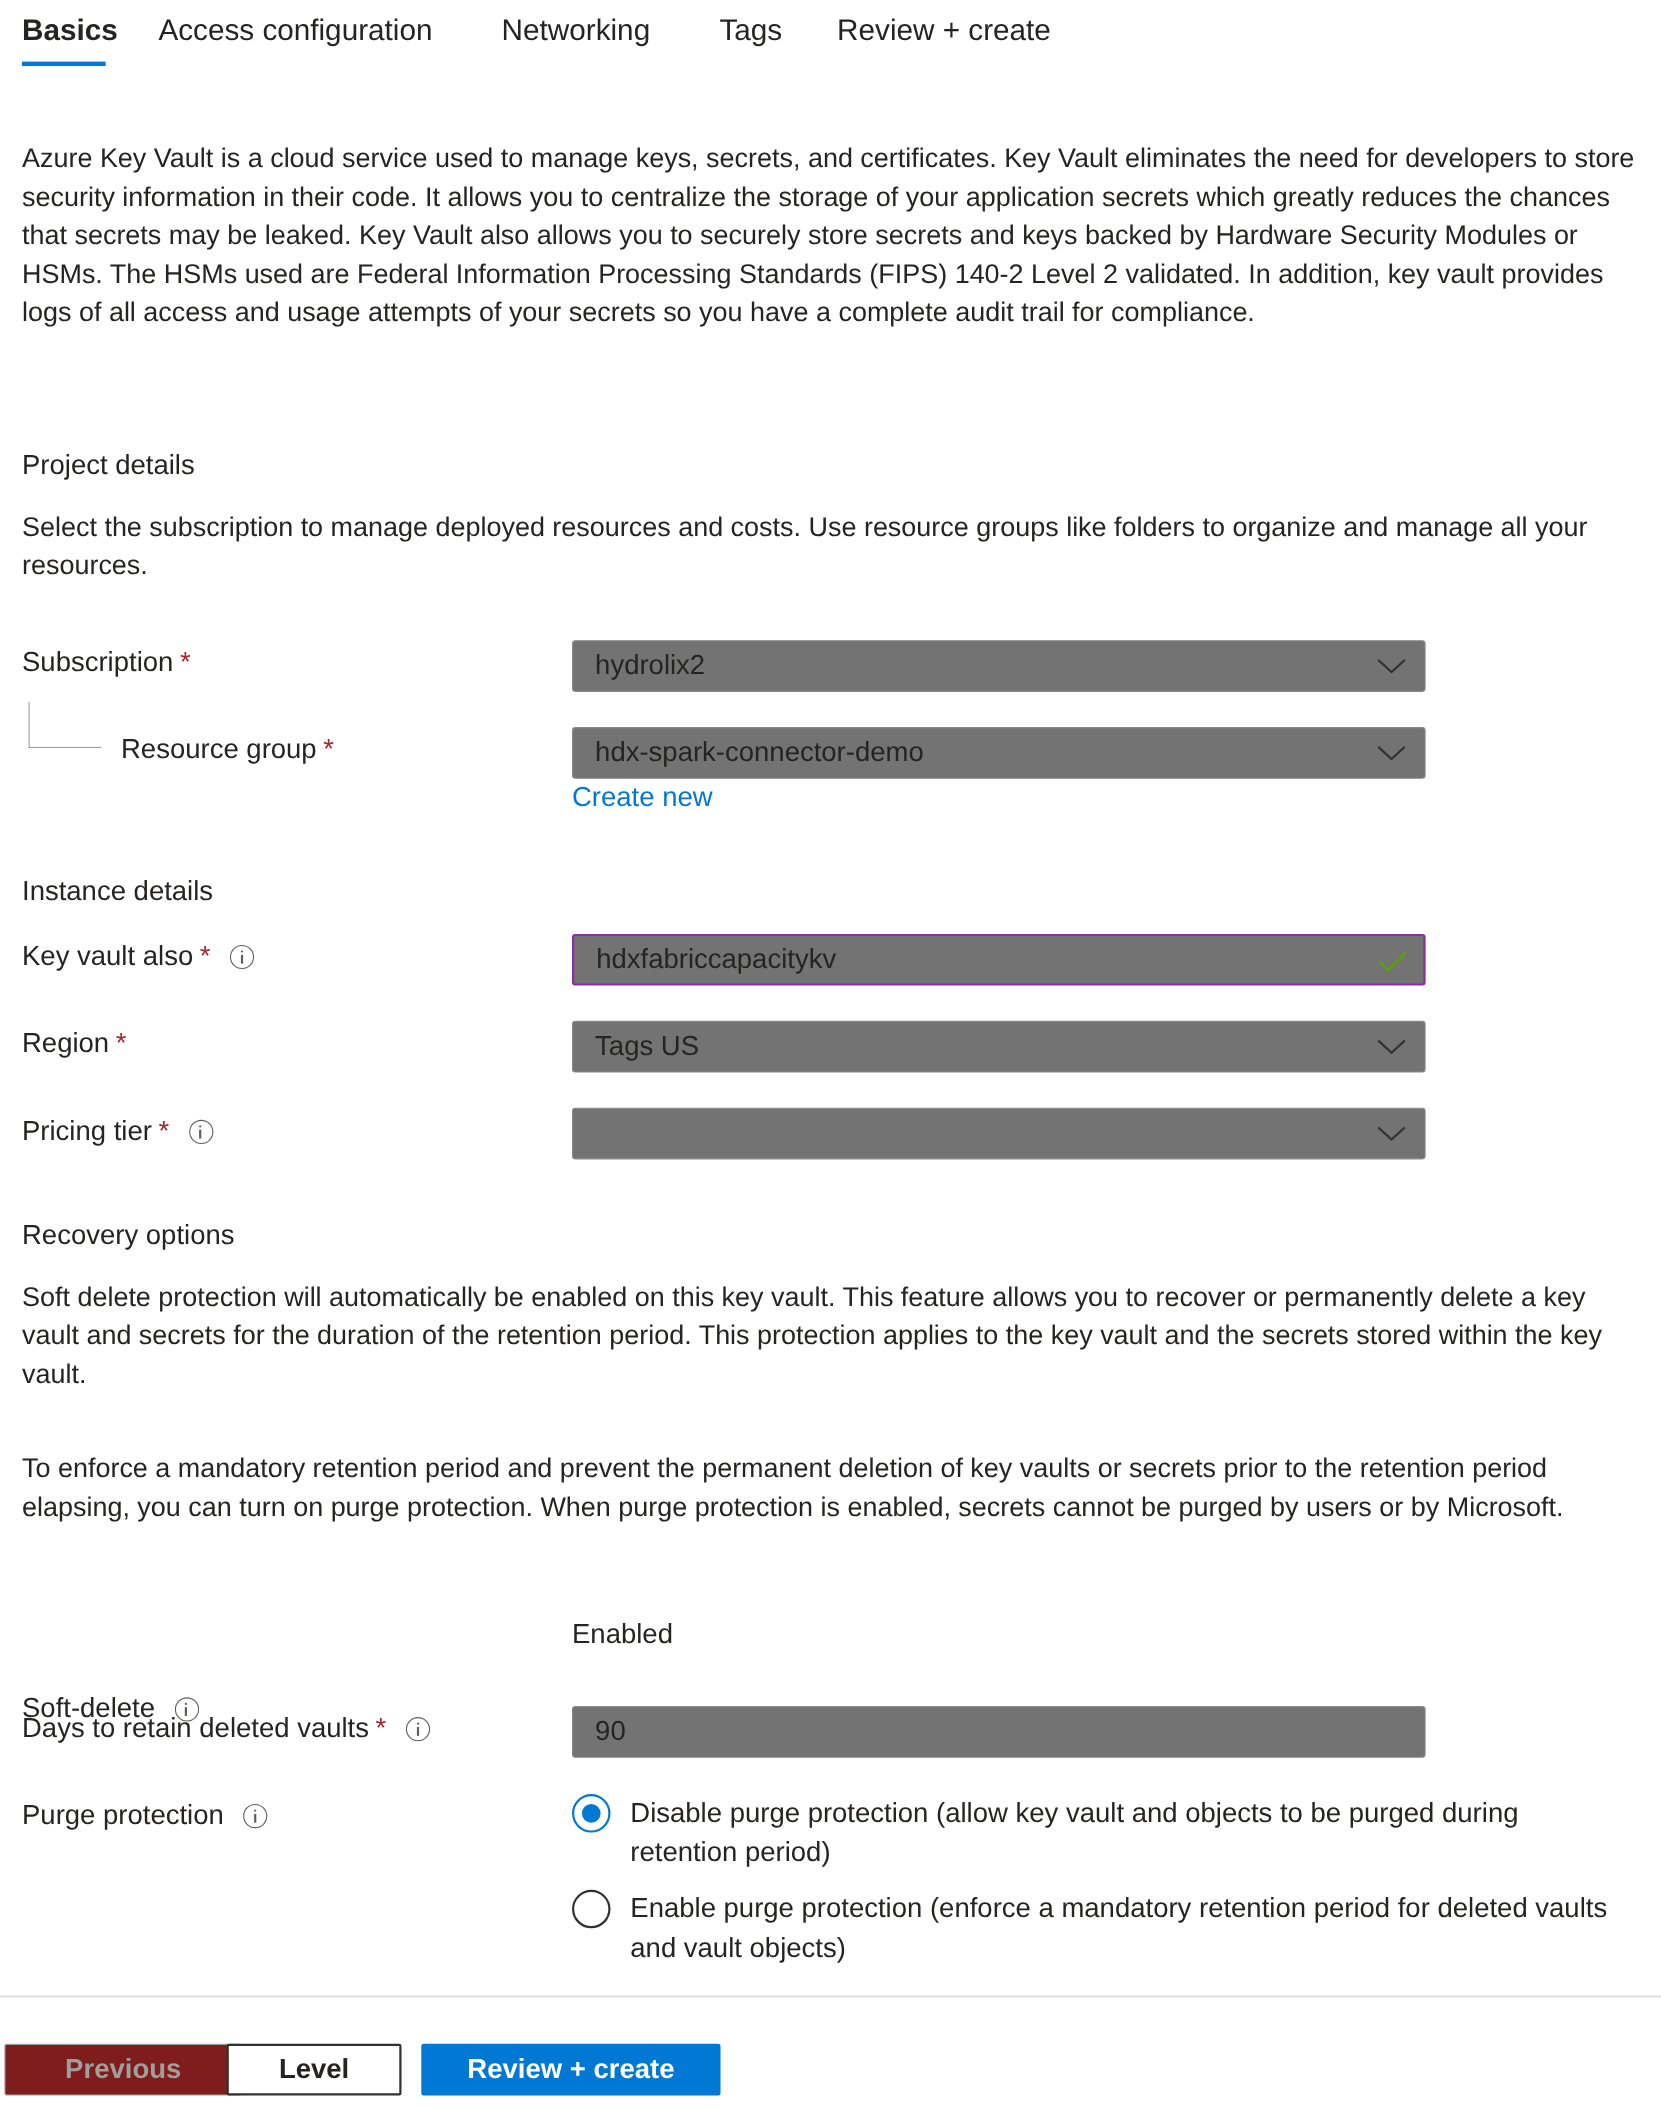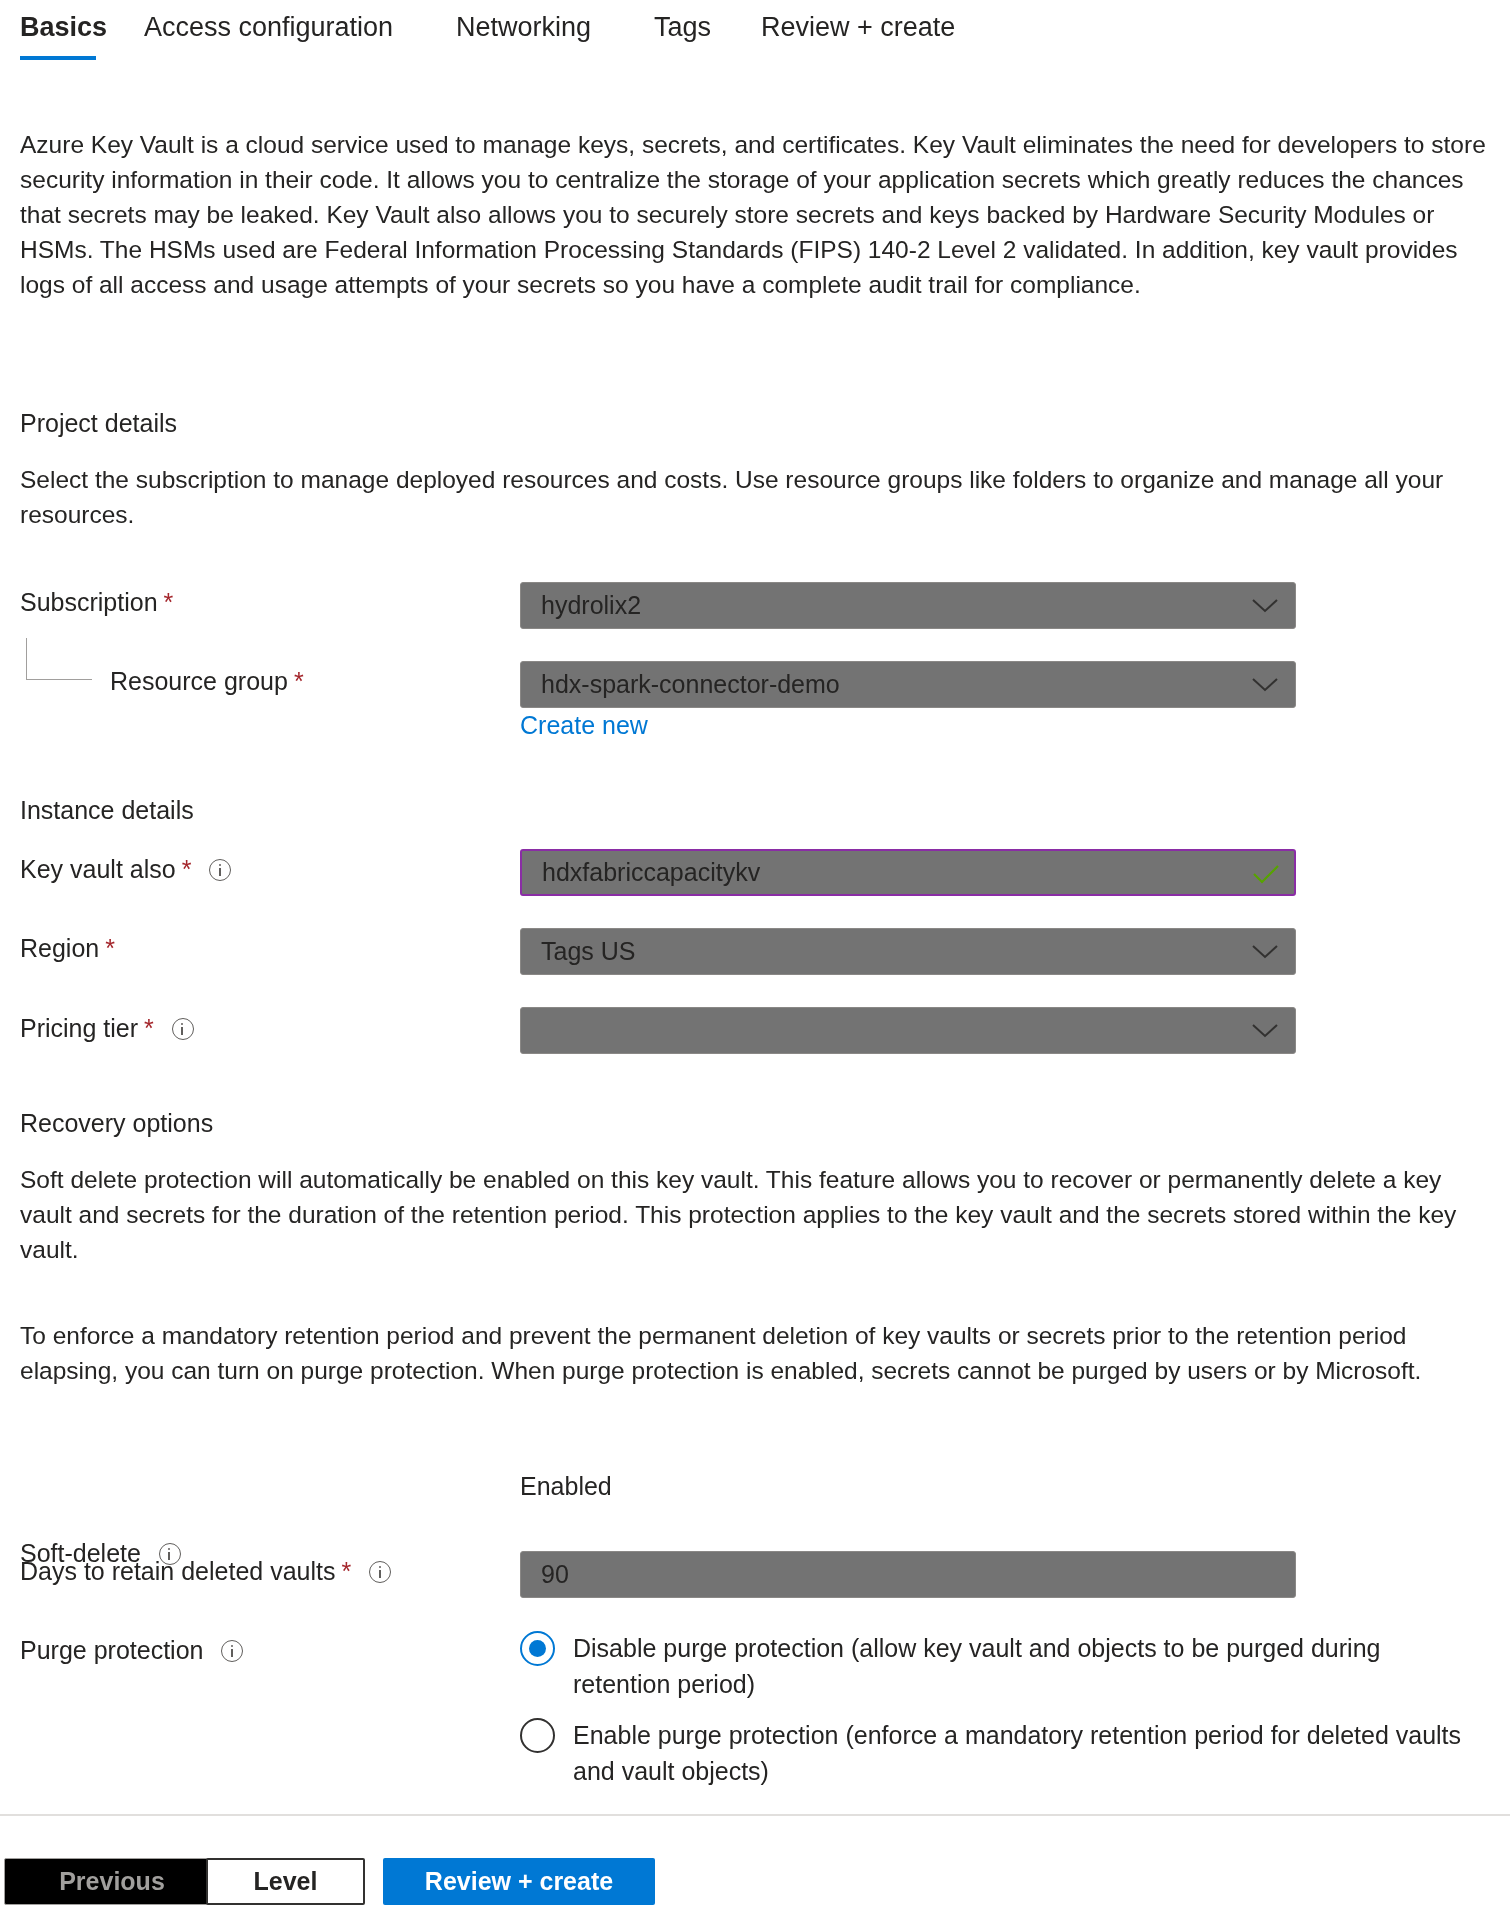--- a/index.html
+++ b/index.html
@@ -39,21 +39,21 @@
   .radio-row { position: absolute; left: 520px; width: 950px; display: flex; align-items: flex-start; cursor: pointer; }
   .radio { width: 35px; height: 35px; border-radius: 50%; border: 2px solid #323130; flex: none; position: relative; margin-right: 18px; margin-top: 0px; }
   .radio.checked { border-color: #0078d4; }
   .radio.checked::after { content: ""; position: absolute; left: 7px; top: 7px; width: 17px; height: 17px; border-radius: 50%; background: #0078d4; }
   .radio-label { font-size: 25px; line-height: 36px; color: #252423; margin-top: -1px; }
 
   .divider { position: absolute; left: 0; top: 1814px; width: 1510px; height: 2px; background: #e1dfdd; }
 
   
   .btn { position: absolute; top: 1858px; height: 47px; font-size: 25px; font-weight: bold; display: flex; align-items: center; justify-content: center; border-radius: 2px; cursor: pointer; }
-  .btn-prev { left: 4px; width: 216px; background: #000000; border: 1.5px solid #a19f9d; color: #a19f9d; }
+  .btn-prev { left: 4px; width: 216px; background: #7f1d1d; border: 1.5px solid #a19f9d; color: #a19f9d; }
   .btn-next { left: 206px; width: 159px; background: #ffffff; border: 2px solid #323130; color: #252423; }
   .btn-review { left: 383px; width: 272px; background: #0078d4; border: none; color: #ffffff; }
 </style>
 </head>
 <body>
 
 <div class="tabs">
   <span class="tab active" style="left:0px;">Basics</span>
   <span class="tab" style="left:124px;">Access configuration</span>
   <span class="tab" style="left:436px;">Networking</span>

